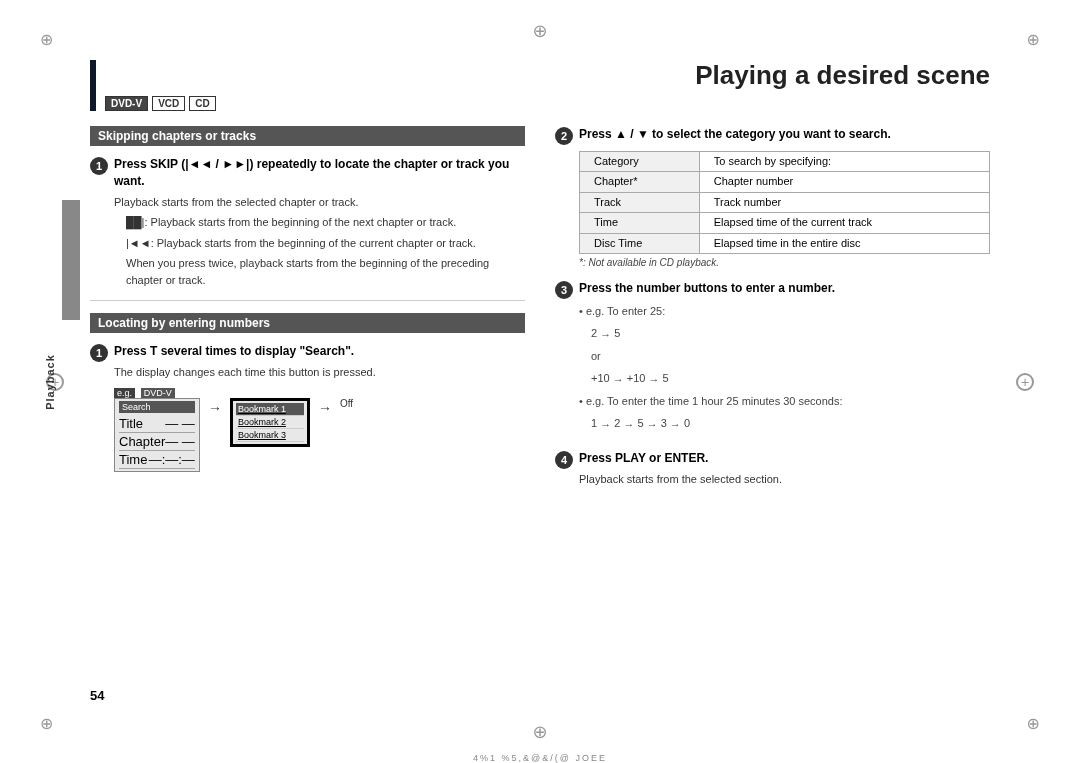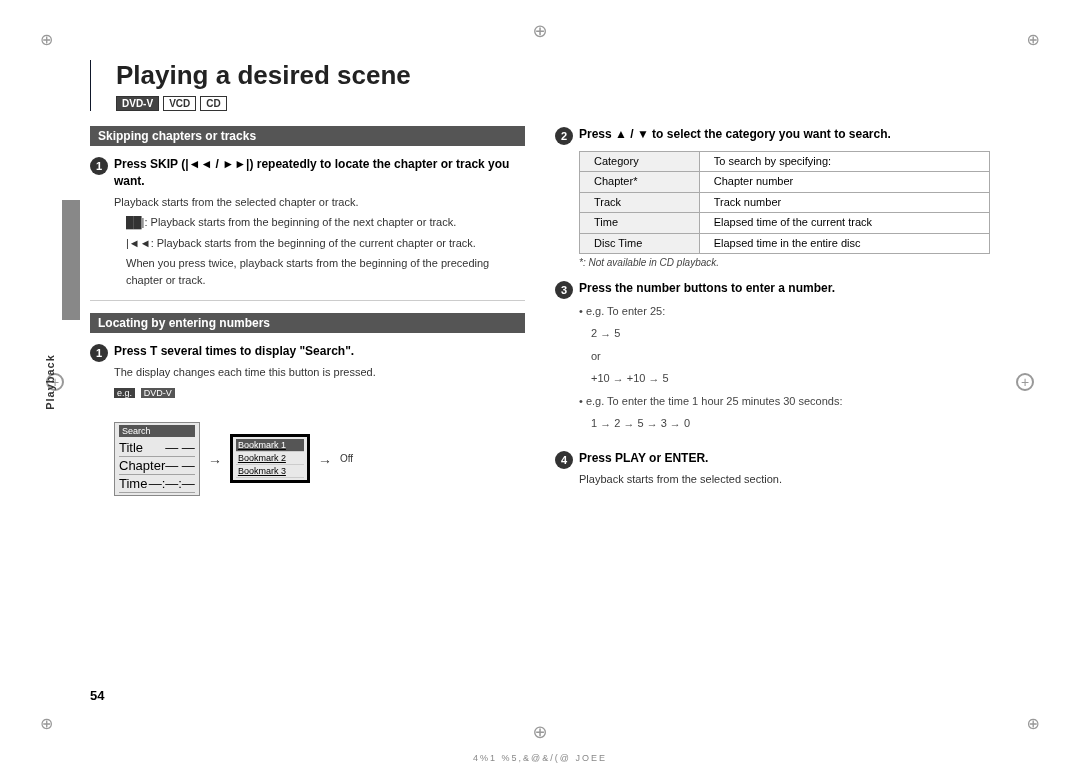--- a/index.html
+++ b/index.html
@@ -118,23 +118,24 @@
     .main-content {
       position: absolute;
       top: 60px;
       left: 90px;
       right: 90px;
       bottom: 60px;
     }
 
     
     .title-area {
-      border-left: 1px solid #0f172a;
-      padding-left: 25px;
+      border-left: 6px solid #0f172a;
+      padding-left: 9px;
       margin-bottom: 8px;
+      text-align: right;
     }
     .page-title {
       font-size: 26px;
       font-weight: bold;
       color: #222;
       line-height: 1.2;
     }
     .format-badges {
       display: flex;
       gap: 4px;
@@ -239,23 +240,23 @@
       line-height: 1.4;
     }
     .search-table td:first-child {
       font-weight: normal;
       white-space: nowrap;
       background: #f0f0f0;
     }
 
     
     .screen-diagram {
-      margin-top: 24px;
-      display: flex;
-      align-items: center;
+      margin-top: 0;
+      display: flex;
+      align-items: flex-start;
       gap: 8px;
     }
     .screen-box {
       border: 1px solid #888;
       background: #e8e8e8;
       padding: 2px 4px;
       font-size: 9px;
       min-width: 70px;
     }
     .screen-box .screen-title {

